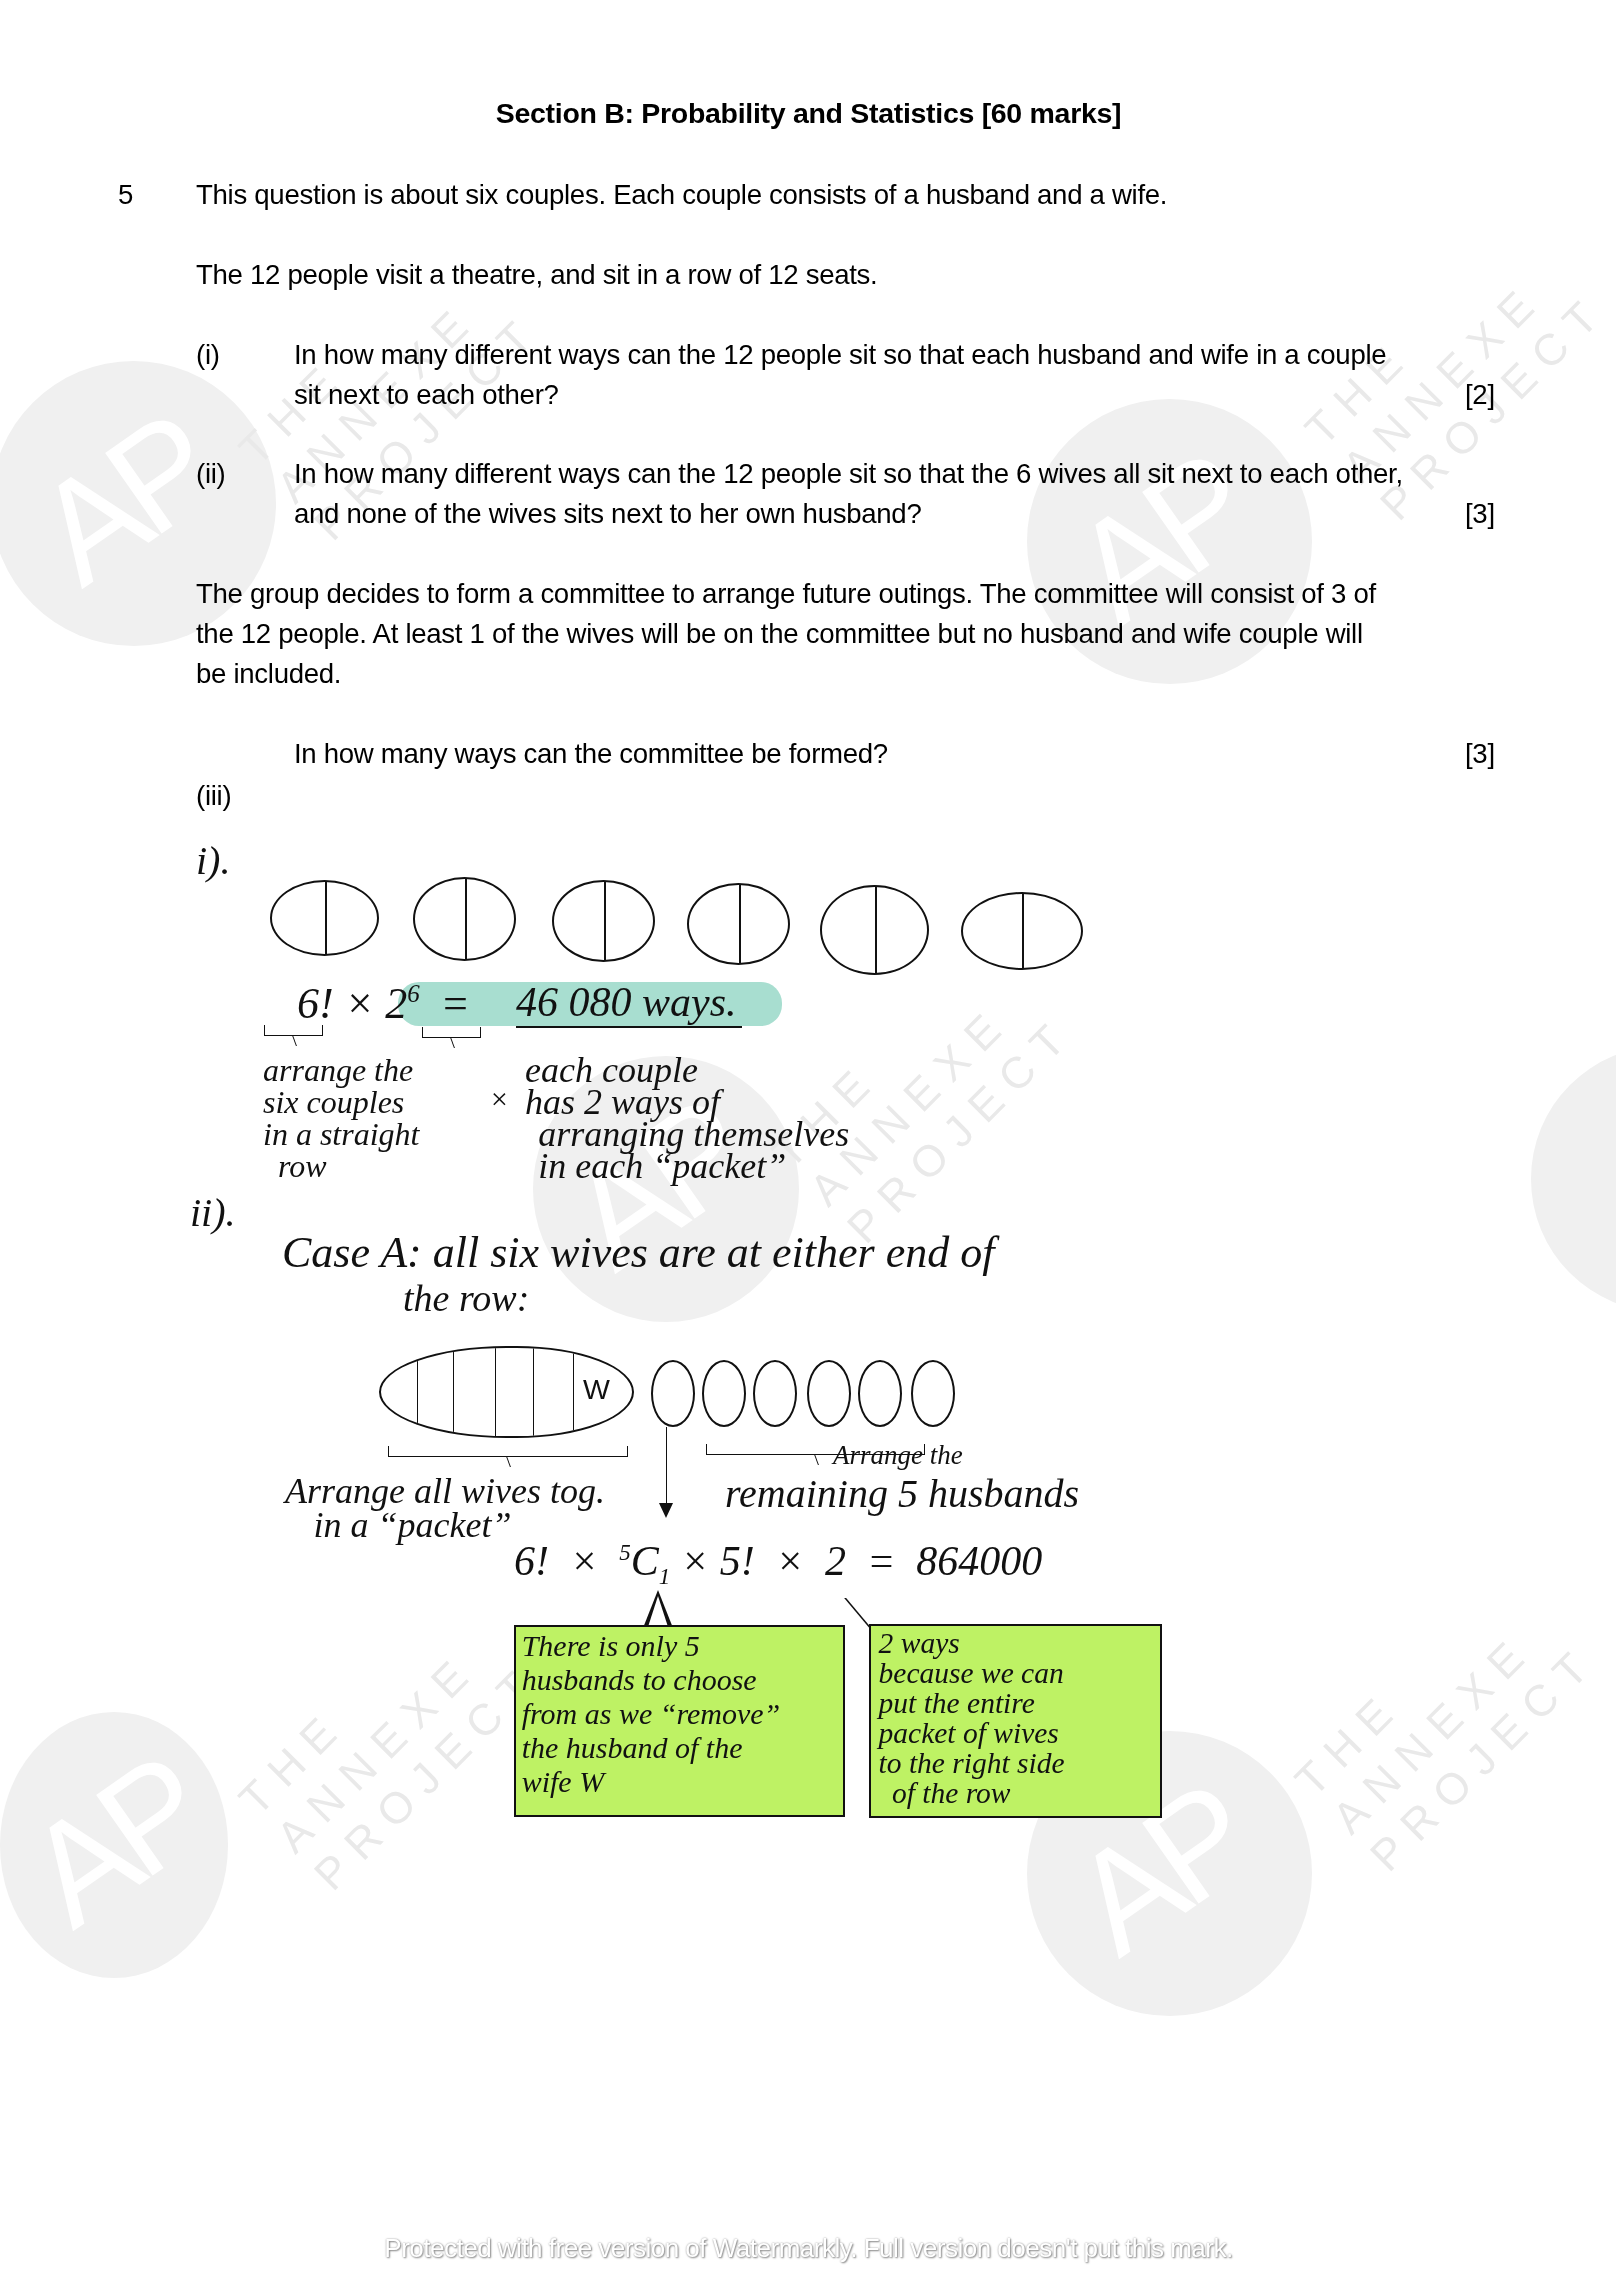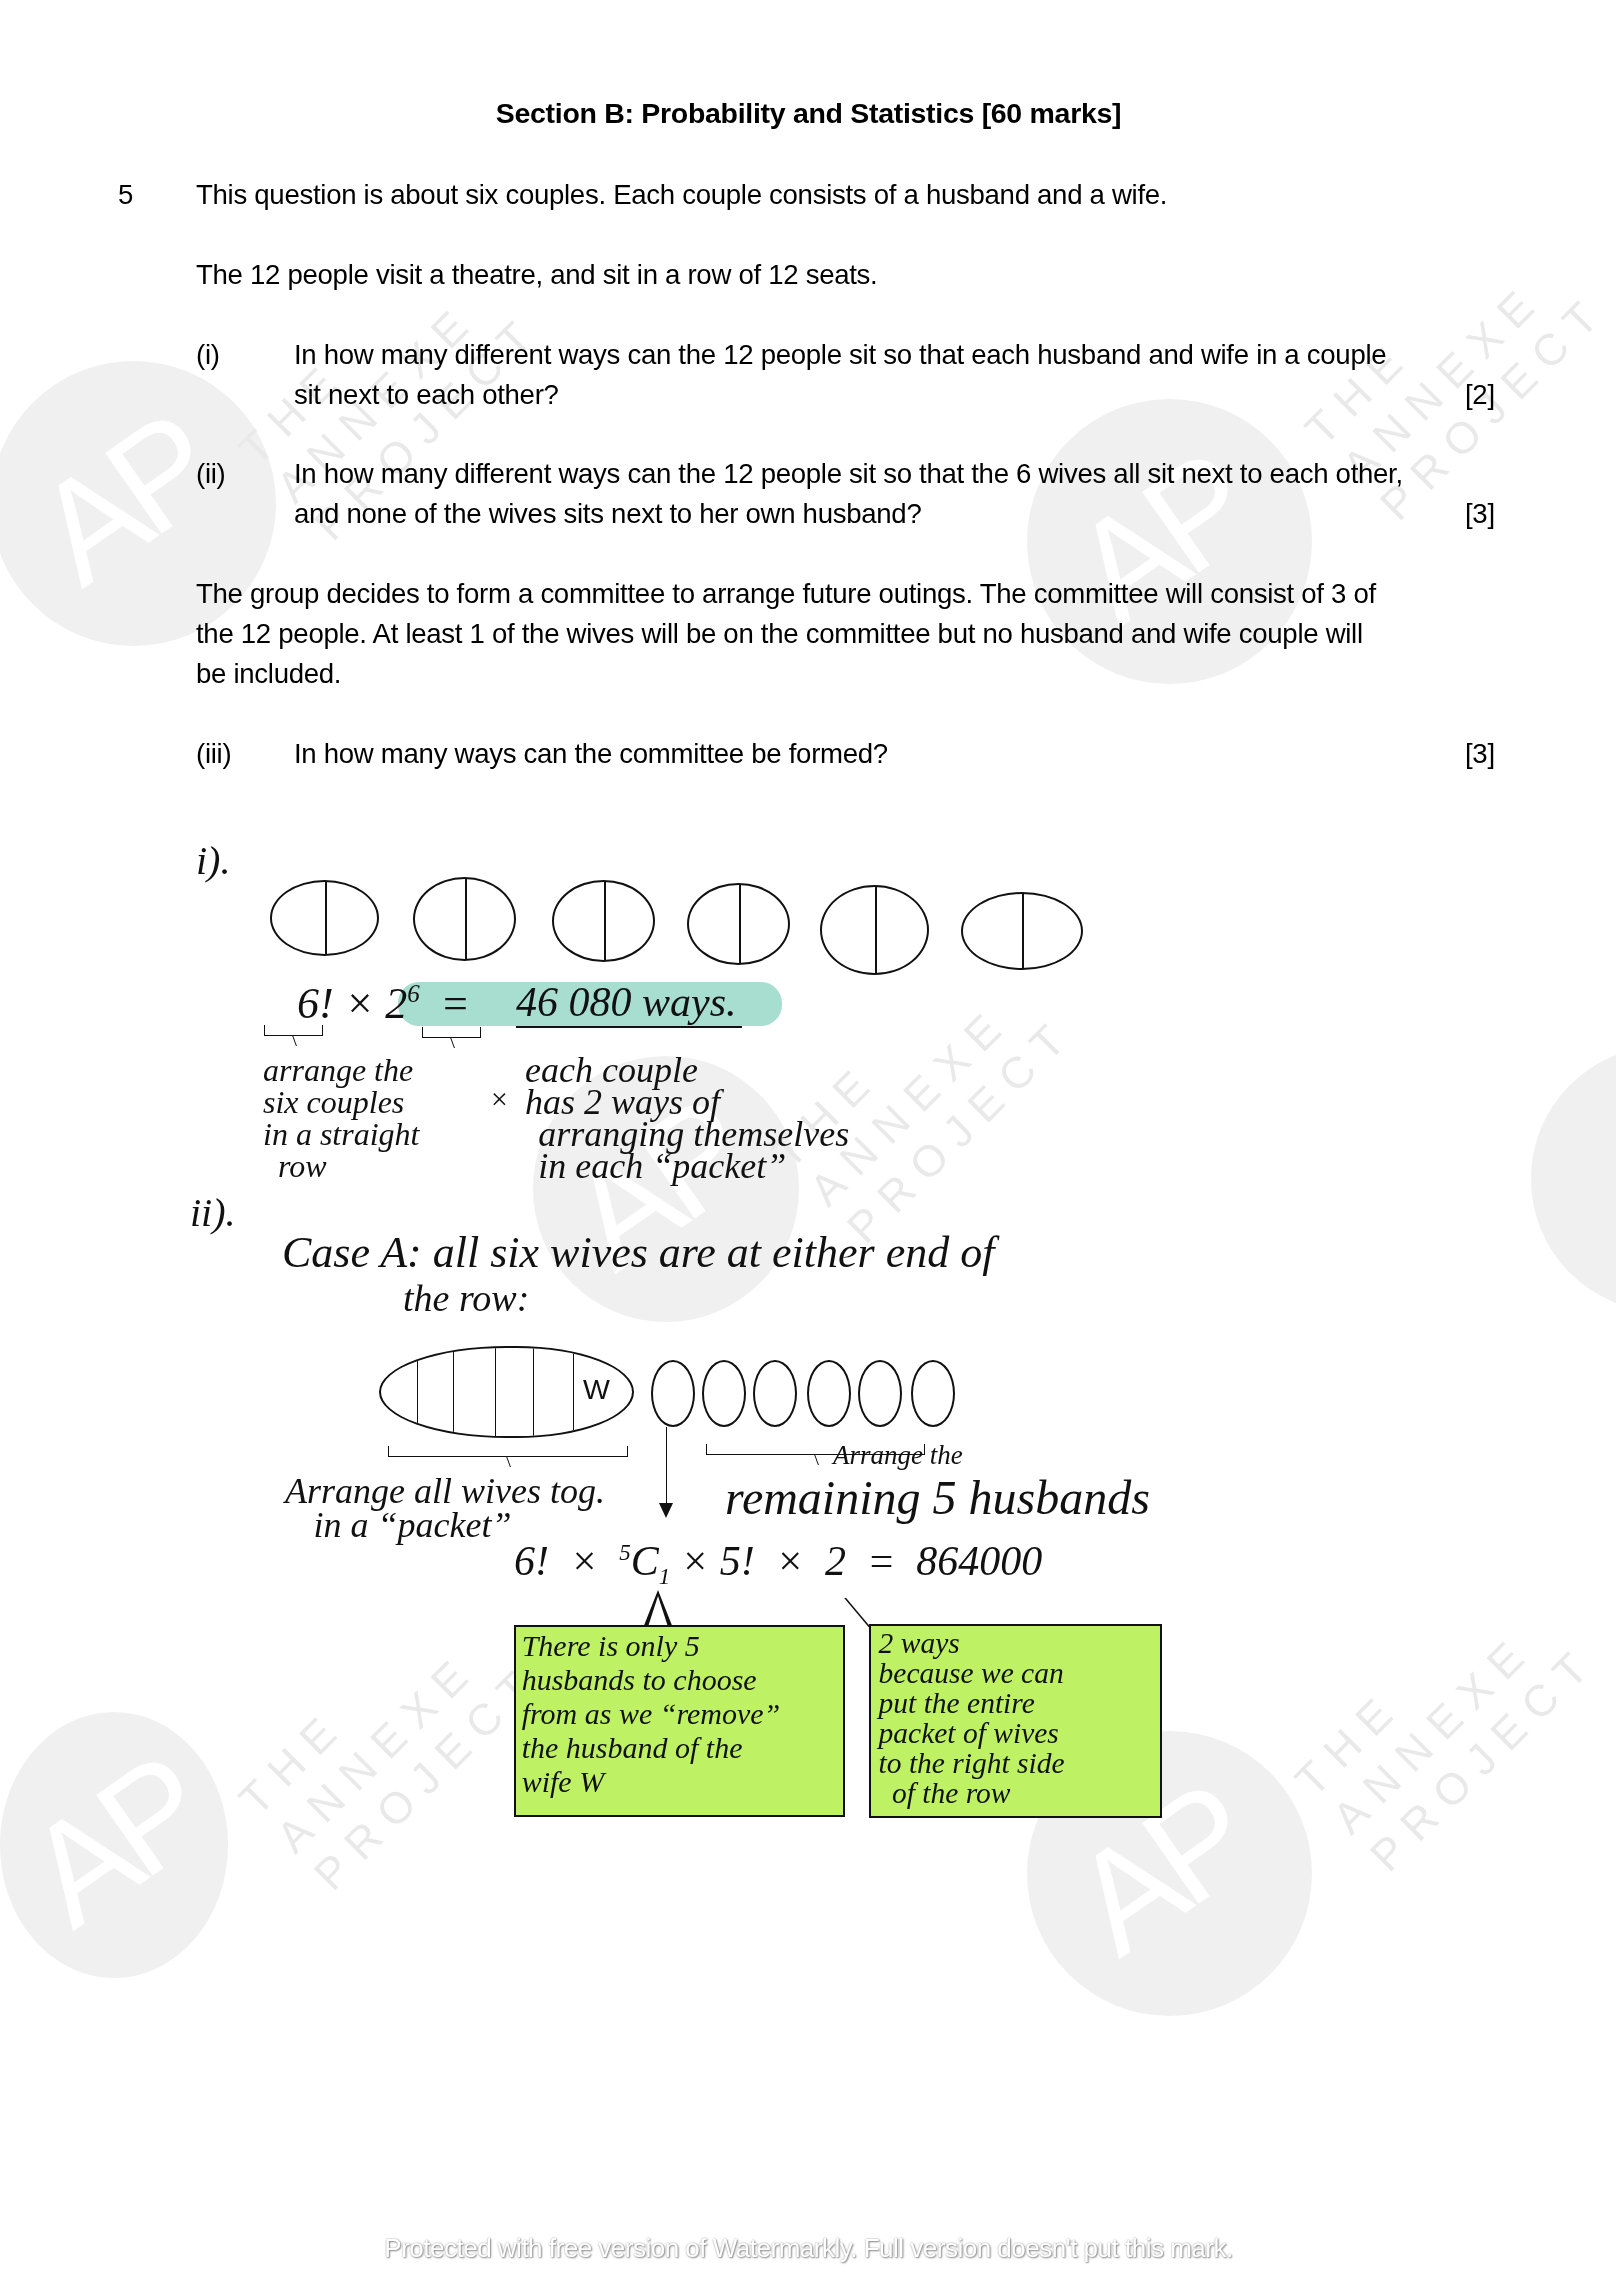--- a/index.html
+++ b/index.html
@@ -68,21 +68,21 @@
 
   <div class="abs print" style="left:196px; top:458px;">(ii)</div>
   <div class="abs print" style="left:294px; top:458px;">In how many different ways can the 12 people sit so that the 6 wives all sit next to each other,</div>
   <div class="abs print" style="left:294px; top:498px;">and none of the wives sits next to her own husband?</div>
   <div class="abs print" style="left:1465px; top:498px;">[3]</div>
 
   <div class="abs print" style="left:196px; top:578px;">The group decides to form a committee to arrange future outings. The committee will consist of 3 of</div>
   <div class="abs print" style="left:196px; top:618px;">the 12 people. At least 1 of the wives will be on the committee but no husband and wife couple will</div>
   <div class="abs print" style="left:196px; top:658px;">be included.</div>
 
-  <div class="abs print" style="left:196px; top:738px;">(iii)</div>
+  <div class="abs print" style="left:196px; top:780px;">(iii)</div>
   <div class="abs print" style="left:294px; top:738px;">In how many ways can the committee be formed?</div>
   <div class="abs print" style="left:1465px; top:738px;">[3]</div>
 
   <div class="abs hand" style="left:196px; top:837px; font-size:40px;">i).</div>
 
   <div class="seat" style="left:270px; top:880px; width:105px; height:72px;"></div>
   <div class="seat" style="left:413px; top:877px; width:99px; height:80px;"></div>
   <div class="seat" style="left:552px; top:880px; width:99px; height:78px;"></div>
   <div class="seat" style="left:687px; top:883px; width:99px; height:78px;"></div>
   <div class="seat" style="left:820px; top:885px; width:105px; height:86px;"></div>
@@ -135,21 +135,21 @@
   <div class="brace" style="left:388px; top:1446px; width:238px;"></div>
   <div class="brace" style="left:706px; top:1444px; width:217px;"></div>
   <div class="abs" style="left:666px; top:1427px; height:82px; border-left:1.9px solid #111;"></div>
   <div class="abs" style="left:659px; top:1503px; width:0; height:0; border-left:7.6px solid transparent; border-right:7.6px solid transparent; border-top:15px solid #111;"></div>
 
   <div class="abs hand" style="left:285px; top:1474px; font-size:36px; line-height:34px;">
     <div>Arrange all wives tog.</div>
     <div style="margin-left:28.5px;">in a “packet”</div>
   </div>
   <div class="abs hand" style="left:833px; top:1440px; font-size:27px;">Arrange the</div>
-  <div class="abs hand" style="left:725px; top:1470px; font-size:48px;">remaining 5 husbands</div>
+  <div class="abs hand" style="left:725px; top:1470px; font-size:40px;">remaining 5 husbands</div>
 
   <div class="abs hand" style="left:514px; top:1537px; font-size:42px;">
     <span style="white-space:pre;">6!  ×  </span><sup style="font-size:23px;">5</sup><span>C</span><sub style="font-size:23px;">1</sub><span style="white-space:pre;"> × 5!  ×  2  =  864000</span>
   </div>
 
   <div class="abs" style="left:643px; top:1590px; width:0; height:0; border-left:15px solid transparent; border-right:15px solid transparent; border-bottom:38px solid #111;"></div>
   <div class="abs" style="left:647px; top:1596px; width:0; height:0; border-left:11.4px solid transparent; border-right:11.4px solid transparent; border-bottom:34px solid #fff;"></div>
   <div class="box" style="left:514px; top:1625px; width:327px; height:188px;">
     <div class="hand" style="padding:1.9px 5.7px; font-size:30px; line-height:34px;">
       <div>There is only 5</div>

